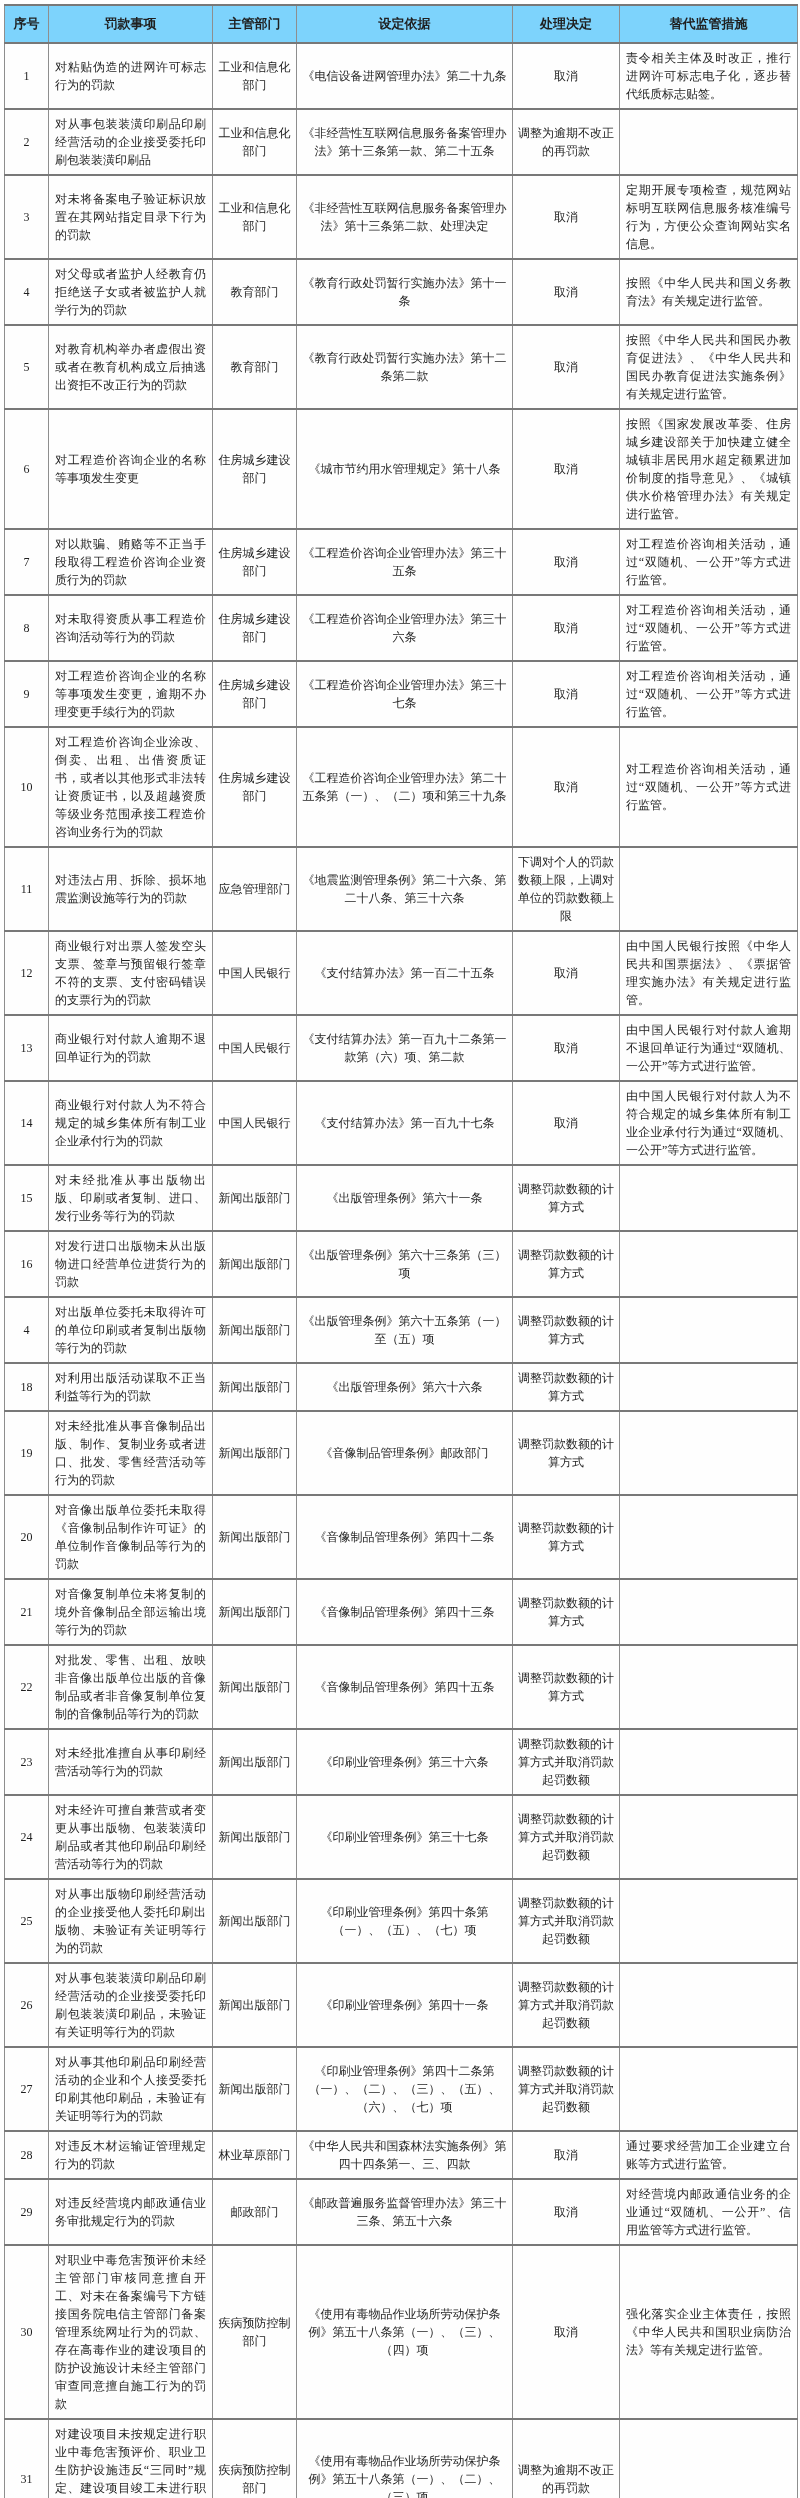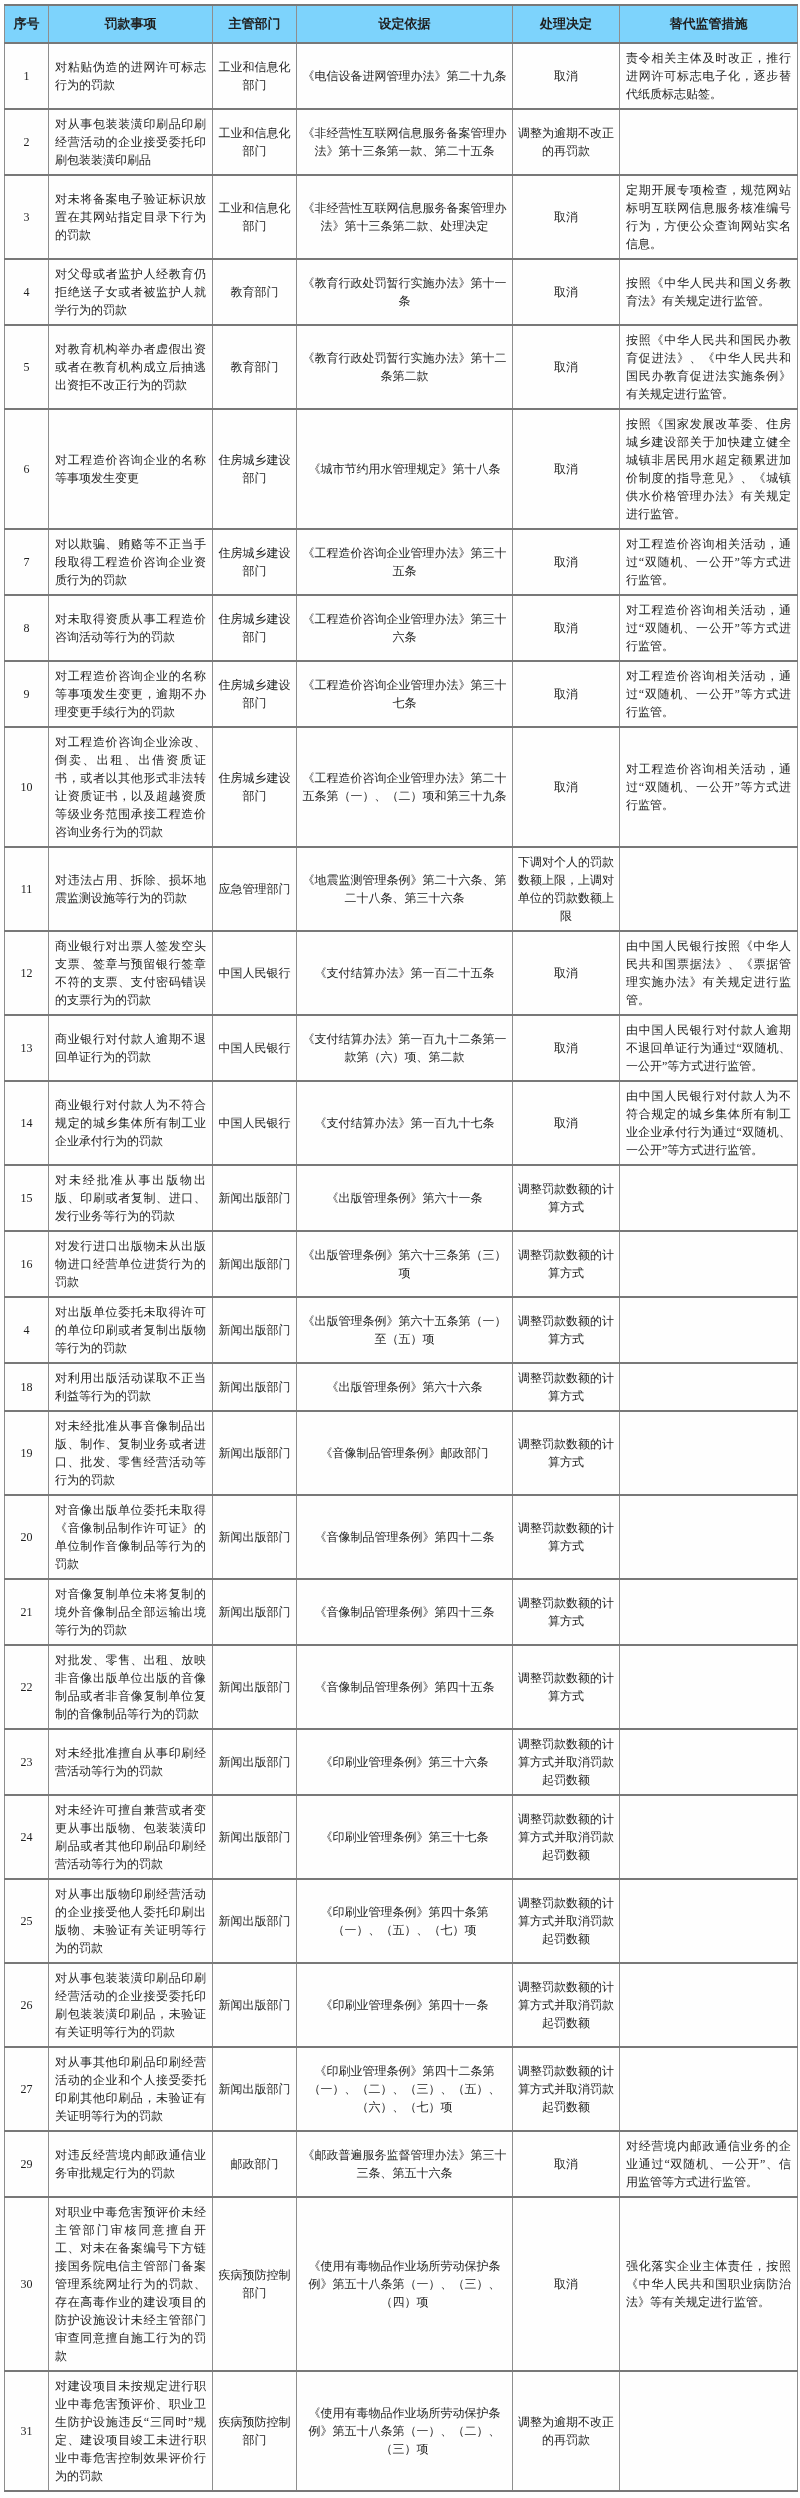--- a/index.html
+++ b/index.html
@@ -286,20 +286,28 @@
         </tr>
         <tr>
           <td class="c">27</td>
           <td class="j">对从事其他印刷品印刷经营活动的企业和个人接受委托印刷其他印刷品，未验证有关证明等行为的罚款</td>
           <td class="c">新闻出版部门</td>
           <td class="c">《印刷业管理条例》第四十二条第（一）、（二）、（三）、（五）、（六）、（七）项</td>
           <td class="c">调整罚款数额的计算方式并取消罚款起罚数额</td>
           <td class="j"></td>
         </tr>
         <tr>
+          <td class="c">28</td>
+          <td class="j">对违反木材运输证管理规定行为的罚款</td>
+          <td class="c">林业草原部门</td>
+          <td class="c">《中华人民共和国森林法实施条例》第四十四条第一、三、四款</td>
+          <td class="c">取消</td>
+          <td class="j">通过要求经营加工企业建立台账等方式进行监管。</td>
+        </tr>
+        <tr>
           <td class="c">29</td>
           <td class="j">对违反经营境内邮政通信业务审批规定行为的罚款</td>
           <td class="c">邮政部门</td>
           <td class="c">《邮政普遍服务监督管理办法》第三十三条、第五十六条</td>
           <td class="c">取消</td>
           <td class="j">对经营境内邮政通信业务的企业通过“双随机、一公开”、信用监管等方式进行监管。</td>
         </tr>
         <tr>
           <td class="c">30</td>
           <td class="j">对职业中毒危害预评价未经主管部门审核同意擅自开工、对未在备案编号下方链接国务院电信主管部门备案管理系统网址行为的罚款、存在高毒作业的建设项目的防护设施设计未经主管部门审查同意擅自施工行为的罚款</td>

